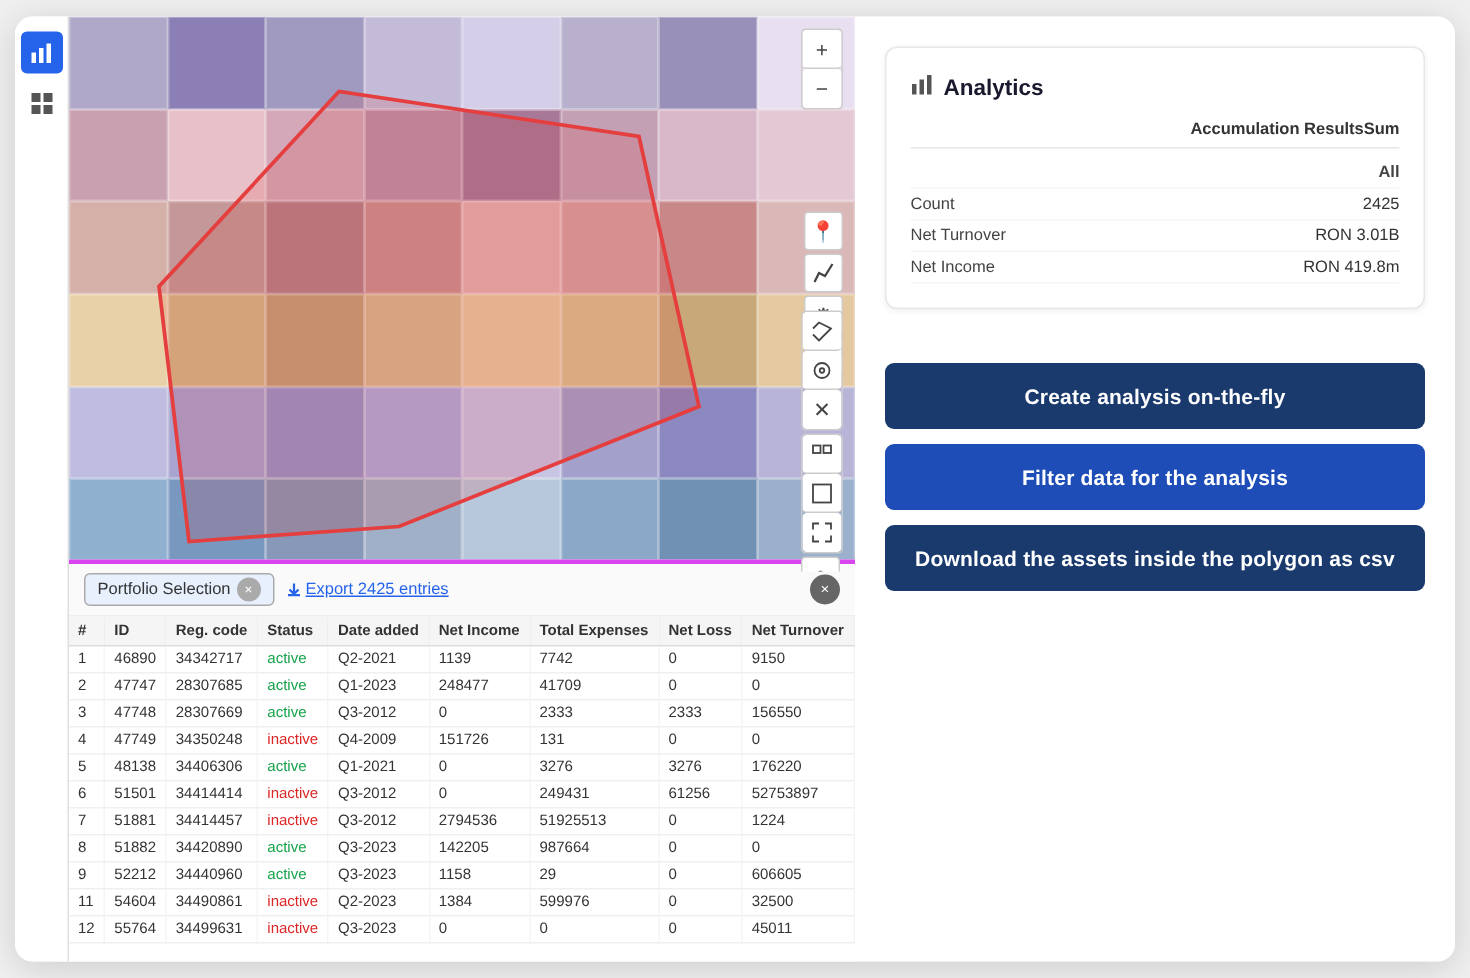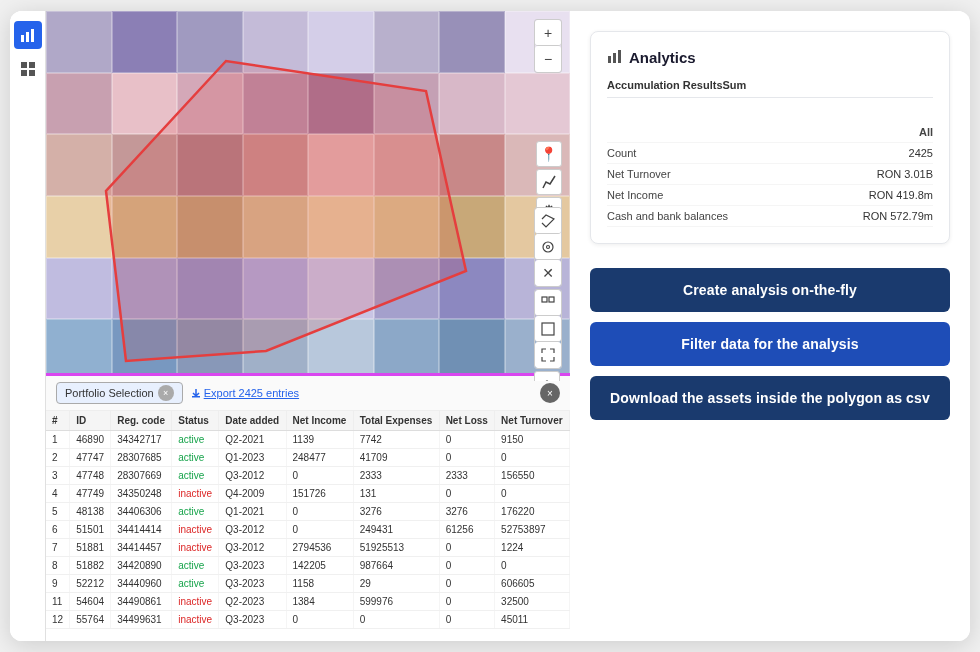--- a/index.html
+++ b/index.html
@@ -248,21 +248,21 @@
     }
     .status-inactive {
       color: #dc2626;
     }
     
     .right-panel {
       flex: 1;
       padding: 20px;
       display: flex;
       flex-direction: column;
-      gap: 16px;
+      gap: 28px;
       background: #fff;
       position: relative;
     }
     
     .analytics-card {
       background: #fff;
       border: 1px solid #e5e7eb;
       border-radius: 8px;
       padding: 16px;
       box-shadow: 0 1px 4px rgba(0,0,0,0.07);
@@ -271,27 +271,27 @@
       font-size: 15px;
       font-weight: 600;
       color: #1a1a2e;
       margin-bottom: 12px;
       display: flex;
       align-items: center;
       gap: 6px;
     }
     .accumulation-header {
       display: flex;
-      justify-content: flex-start;
+      justify-content: flex-end;
       font-size: 11px;
       font-weight: 700;
       color: #333;
       padding-bottom: 6px;
       border-bottom: 1px solid #e5e7eb;
-      margin-bottom: 24px;
+      margin-bottom: 6px;
     }
     .accum-row {
       display: flex;
       justify-content: space-between;
       padding: 4px 0;
       font-size: 11px;
       color: #444;
       border-bottom: 1px solid #f5f5f5;
     }
     .accum-row.all-row {
@@ -663,24 +663,20 @@
             <span class="accum-value">2425</span>
           </div>
           <div class="accum-row">
             <span>Net Turnover</span>
             <span class="accum-value">RON 3.01B</span>
           </div>
           <div class="accum-row">
             <span>Net Income</span>
             <span class="accum-value">RON 419.8m</span>
           </div>
-          <div class="accum-row">
-            <span>Cash and bank balances</span>
-            <span class="accum-value">RON 572.79m</span>
-          </div>
         </div>
     </div>
 
     <div class="features-area">
       <button class="feature-btn primary">Create analysis on-the-fly</button>
       <button class="feature-btn highlight">Filter data for the analysis</button>
       <button class="feature-btn primary">Download the assets inside the polygon  as csv</button>
     </div>
   </div>
 </div>

